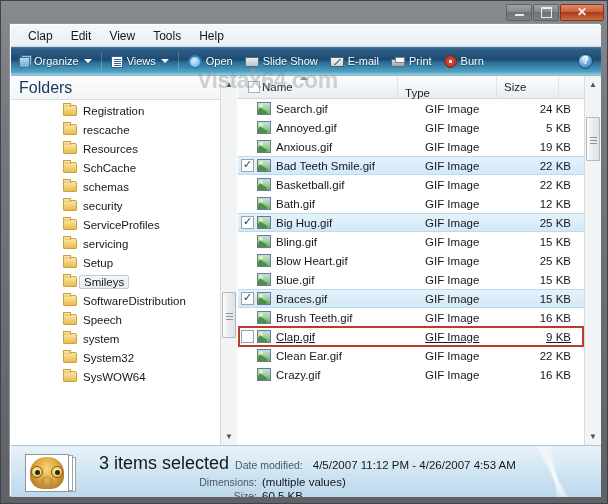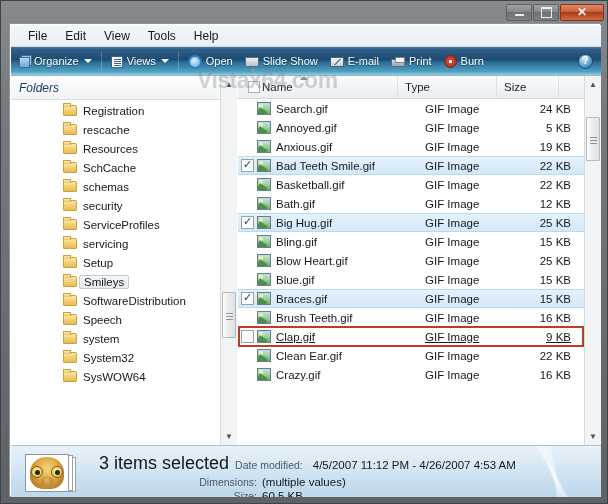--- a/index.html
+++ b/index.html
@@ -259,21 +259,21 @@
   #tree-pane {
     position: absolute; left: 0; top: 0; width: 226px; height: 369px;
     background: #fff; border-right: 1px solid #d4d8dc;
   }
   #folders-header {
     height: 24px; width: 100%;
     background: linear-gradient(to bottom, #fdfdfe 0%, #f1f4f6 100%);
     border-bottom: 1px solid #d9dde1;
     display: flex; align-items: center; padding: 0 8px;
   }
-  #folders-label { font-size: 12px; color: #1b3a60; font-style: italic; }
+  #folders-label { font-size: 16px; color: #1b3a60; }
   #folders-chevron {
     margin-left: auto; color: #1b4a7e; font-size: 11px; font-weight: bold;
   }
   #tree-scrollport {
     position: absolute; left: 0; top: 25px; width: 209px; height: 344px;
     overflow: hidden;
   }
   .tree-row {
     height: 19px; display: flex; align-items: center;
     padding-left: 52px; font-size: 11.5px; color: #13181d;
@@ -332,21 +332,21 @@
     border-bottom: 1px solid #d2d7dc;
     display: flex; align-items: center;
   }
   .col-h {
     height: 23px; display: flex; align-items: center;
     font-size: 11.5px; color: #1a1f25;
     border-right: 1px solid #dfe3e7;
     padding-left: 7px; position: relative;
   }
   #ch-name { width: 160px; }
-  #ch-type { width: 99px; }
+  #ch-type { width: 99px; align-items: flex-end; }
   #ch-size { width: 62px; }
   #ch-blank { width: 25px; border-right: none; }
   #sort-arrow {
     position: absolute; left: 62px; top: 0;
     width: 0; height: 0;
     border-left: 4px solid transparent; border-right: 4px solid transparent;
     border-bottom: 4px solid #8c949b;
   }
   #hdr-checkbox {
     width: 12px; height: 12px; margin-left: 3px; margin-right: 2px;
@@ -524,21 +524,21 @@
 
     <div id="search-box">
       <input id="search-input" type="text" placeholder="Search" style="">
       <span id="search-icon">⌕</span>
     </div>
   </div>
 
   <div id="frame-inner">
 
     <div id="menubar">
-      <div class="menu-item">File</div>
+      <div class="menu-item">Clap</div>
       <div class="menu-item">Edit</div>
       <div class="menu-item">View</div>
       <div class="menu-item">Tools</div>
       <div class="menu-item">Help</div>
     </div>
 
     <div id="toolbar">
       <div class="tb-item">
         <span class="tb-icon ic-organize"></span>
         <span>Organize</span>

